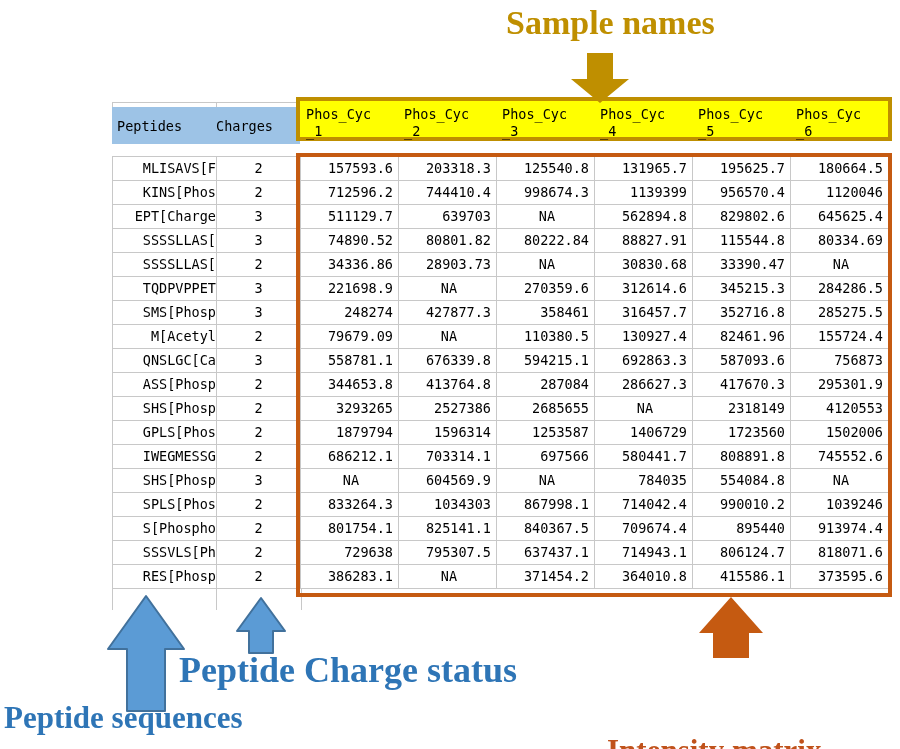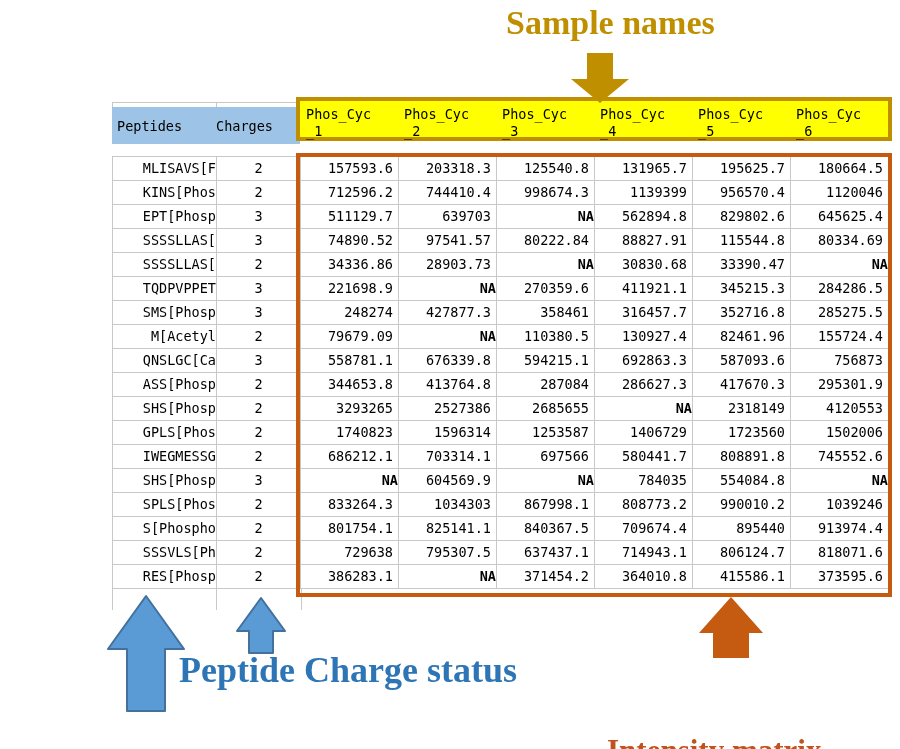--- a/index.html
+++ b/index.html
@@ -34,21 +34,21 @@
   
   .body-grid{position:absolute;left:112px;top:156px;width:777px;
              display:grid;grid-template-columns:104px 84px repeat(6,98px);
              grid-auto-rows:24px;border-left:1px solid var(--grid);border-top:1px solid var(--grid);}
   .cell{box-sizing:border-box;border-right:1px solid var(--grid);border-bottom:1px solid var(--grid);
         font-size:13.5px;line-height:22px;color:#000;background:#fff;
         white-space:nowrap;overflow:hidden;}
   .cell.peptide{padding-left:4px;text-align:right;}
   .cell.charge{text-align:center;}
   .cell.num{text-align:right;padding-right:5px;}
-  .cell.na{text-align:right;padding-left:3px;font-weight:bold;}
+  .cell.na{text-align:center;padding-left:3px;}
 
   
   .bottom-partial{position:absolute;left:112px;top:589px;width:188px;height:21px;
                   border-left:1px solid var(--grid);border-right:1px solid var(--grid);}
   .bottom-partial::after{content:"";position:absolute;left:103px;top:0;height:100%;
                   border-left:1px solid var(--grid);}
 
   
   .orange-box{position:absolute;left:296px;top:153px;width:596px;height:444px;
               box-sizing:border-box;border:4px solid var(--orange);z-index:4;pointer-events:none;}
@@ -115,50 +115,50 @@
       <div class="cell num">195625.7</div>
       <div class="cell num">180664.5</div>
       <div class="cell peptide">KINS[Phos</div>
       <div class="cell charge">2</div>
       <div class="cell num">712596.2</div>
       <div class="cell num">744410.4</div>
       <div class="cell num">998674.3</div>
       <div class="cell num">1139399</div>
       <div class="cell num">956570.4</div>
       <div class="cell num">1120046</div>
-      <div class="cell peptide">EPT[Phosp</div>
+      <div class="cell peptide">EPT[Charge</div>
       <div class="cell charge">3</div>
       <div class="cell num">511129.7</div>
       <div class="cell num">639703</div>
       <div class="cell na">NA</div>
       <div class="cell num">562894.8</div>
       <div class="cell num">829802.6</div>
       <div class="cell num">645625.4</div>
       <div class="cell peptide">SSSSLLAS[</div>
       <div class="cell charge">3</div>
       <div class="cell num">74890.52</div>
-      <div class="cell num">97541.57</div>
+      <div class="cell num">80801.82</div>
       <div class="cell num">80222.84</div>
       <div class="cell num">88827.91</div>
       <div class="cell num">115544.8</div>
       <div class="cell num">80334.69</div>
       <div class="cell peptide">SSSSLLAS[</div>
       <div class="cell charge">2</div>
       <div class="cell num">34336.86</div>
       <div class="cell num">28903.73</div>
       <div class="cell na">NA</div>
       <div class="cell num">30830.68</div>
       <div class="cell num">33390.47</div>
       <div class="cell na">NA</div>
       <div class="cell peptide">TQDPVPPET</div>
       <div class="cell charge">3</div>
       <div class="cell num">221698.9</div>
       <div class="cell na">NA</div>
       <div class="cell num">270359.6</div>
-      <div class="cell num">411921.1</div>
+      <div class="cell num">312614.6</div>
       <div class="cell num">345215.3</div>
       <div class="cell num">284286.5</div>
       <div class="cell peptide">SMS[Phosp</div>
       <div class="cell charge">3</div>
       <div class="cell num">248274</div>
       <div class="cell num">427877.3</div>
       <div class="cell num">358461</div>
       <div class="cell num">316457.7</div>
       <div class="cell num">352716.8</div>
       <div class="cell num">285275.5</div>
@@ -189,21 +189,21 @@
       <div class="cell peptide">SHS[Phosp</div>
       <div class="cell charge">2</div>
       <div class="cell num">3293265</div>
       <div class="cell num">2527386</div>
       <div class="cell num">2685655</div>
       <div class="cell na">NA</div>
       <div class="cell num">2318149</div>
       <div class="cell num">4120553</div>
       <div class="cell peptide">GPLS[Phos</div>
       <div class="cell charge">2</div>
-      <div class="cell num">1740823</div>
+      <div class="cell num">1879794</div>
       <div class="cell num">1596314</div>
       <div class="cell num">1253587</div>
       <div class="cell num">1406729</div>
       <div class="cell num">1723560</div>
       <div class="cell num">1502006</div>
       <div class="cell peptide">IWEGMESSG</div>
       <div class="cell charge">2</div>
       <div class="cell num">686212.1</div>
       <div class="cell num">703314.1</div>
       <div class="cell num">697566</div>
@@ -216,21 +216,21 @@
       <div class="cell num">604569.9</div>
       <div class="cell na">NA</div>
       <div class="cell num">784035</div>
       <div class="cell num">554084.8</div>
       <div class="cell na">NA</div>
       <div class="cell peptide">SPLS[Phos</div>
       <div class="cell charge">2</div>
       <div class="cell num">833264.3</div>
       <div class="cell num">1034303</div>
       <div class="cell num">867998.1</div>
-      <div class="cell num">808773.2</div>
+      <div class="cell num">714042.4</div>
       <div class="cell num">990010.2</div>
       <div class="cell num">1039246</div>
       <div class="cell peptide">S[Phospho</div>
       <div class="cell charge">2</div>
       <div class="cell num">801754.1</div>
       <div class="cell num">825141.1</div>
       <div class="cell num">840367.5</div>
       <div class="cell num">709674.4</div>
       <div class="cell num">895440</div>
       <div class="cell num">913974.4</div>
@@ -251,20 +251,21 @@
       <div class="cell num">415586.1</div>
       <div class="cell num">373595.6</div>
     </div>
 
   <div class="bottom-partial"></div>
 
   <div class="orange-box"></div>
 
   <div class="lbl sample">Sample names</div>
   <div class="lbl charge-status">Peptide Charge status</div>
+  <div class="lbl sequences">Peptide sequences</div>
   <div class="lbl intensity">Intensity matrix</div>
 
   <svg class="arrow-layer" viewBox="0 0 900 749" xmlns="http://www.w3.org/2000/svg">
     <polygon class="poly-olive" points="587,53 613,53 613,79 629,79 600,103 571,79 587,79"></polygon>
     <polygon class="poly-blue" points="146,596 184,649 165,649 165,711 127,711 127,649 108,649"></polygon>
     <polygon class="poly-blue" points="261,598 285,631 273,631 273,653 249,653 249,631 237,631"></polygon>
     <polygon class="poly-orange" points="731,597 763,633 749,633 749,658 713,658 713,633 699,633"></polygon>
   </svg>
 
 </div>

